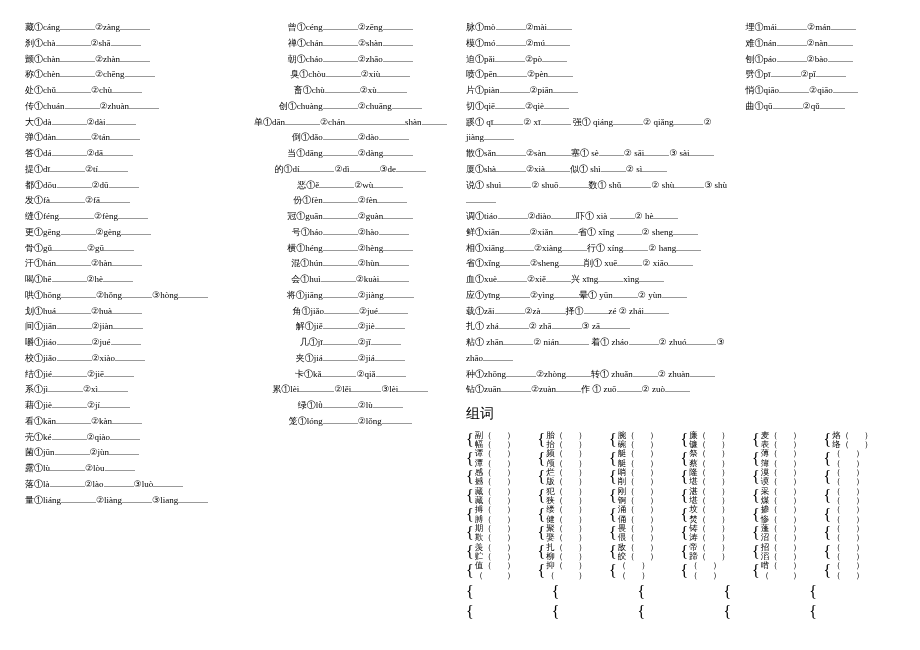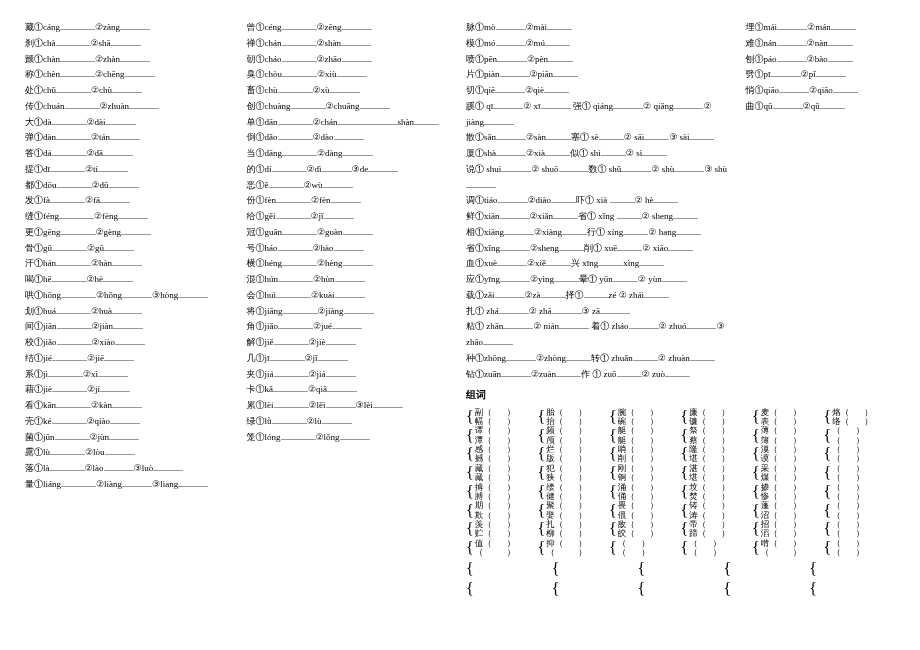--- a/index.html
+++ b/index.html
@@ -23,22 +23,22 @@
     line-height: 1.75;
   }
   .row span {
     border-bottom: 1px solid #999;
     display: inline-block;
   }
   .g25 { min-width: 25px; }
   .g30 { min-width: 30px; }
   .g35 { min-width: 35px; }
   .heading {
-    font-size: 10px;
-    font-weight: bold;
+    font-size: 14px;
+    font-weight: normal;
     margin-top: 4px;
     margin-bottom: 4px;
   }
   .zucirow {
     display: flex;
     justify-content: space-between;
     line-height: 1.7;
   }
   .cell {
     display: flex;
@@ -78,45 +78,45 @@
           <div class="row">都①dōu<span class="g35"></span>②dū<span class="g30"></span></div>
           <div class="row">发①fà<span class="g35"></span>②fā<span class="g30"></span></div>
           <div class="row">缝①féng<span class="g35"></span>②fèng<span class="g30"></span></div>
           <div class="row">更①gēng<span class="g35"></span>②gèng<span class="g30"></span></div>
           <div class="row">骨①gǔ<span class="g35"></span>②gū<span class="g30"></span></div>
           <div class="row">汗①hán<span class="g35"></span>②hàn<span class="g30"></span></div>
           <div class="row">喝①hē<span class="g35"></span>②hè<span class="g30"></span></div>
           <div class="row">哄①hōng<span class="g35"></span>②hǒng<span class="g30"></span>③hòng<span class="g30"></span></div>
           <div class="row">划①huá<span class="g35"></span>②huà<span class="g30"></span></div>
           <div class="row">间①jiān<span class="g35"></span>②jiàn<span class="g30"></span></div>
+          <div class="row">嚼①jiáo<span class="g35"></span>②jué<span class="g30"></span></div>
           <div class="row">校①jiǎo<span class="g35"></span>②xiào<span class="g30"></span></div>
           <div class="row">结①jié<span class="g35"></span>②jiē<span class="g30"></span></div>
           <div class="row">系①jì<span class="g35"></span>②xì<span class="g30"></span></div>
           <div class="row">藉①jiè<span class="g35"></span>②jí<span class="g30"></span></div>
           <div class="row">看①kān<span class="g35"></span>②kàn<span class="g30"></span></div>
           <div class="row">壳①ké<span class="g35"></span>②qiào<span class="g30"></span></div>
           <div class="row">菌①jūn<span class="g35"></span>②jùn<span class="g30"></span></div>
           <div class="row">露①lù<span class="g35"></span>②lòu<span class="g30"></span></div>
           <div class="row">落①là<span class="g35"></span>②lào<span class="g30"></span>③luò<span class="g30"></span></div>
           <div class="row">量①liáng<span class="g35"></span>②liàng<span class="g30"></span>③liang<span class="g30"></span></div>
         </div>
-      <div id="lb" style="flex:1;">
+      <div id="lb" style="flex:1;text-align:center;">
           <div class="row">曾①céng<span class="g35"></span>②zēng<span class="g30"></span></div>
           <div class="row">  禅①chán<span class="g35"></span>②shàn<span class="g30"></span></div>
           <div class="row">朝①cháo<span class="g35"></span>②zhāo<span class="g30"></span></div>
           <div class="row">臭①chòu<span class="g35"></span>②xiù<span class="g30"></span></div>
           <div class="row">畜①chù<span class="g35"></span>②xù<span class="g30"></span></div>
           <div class="row">创①chuàng<span class="g35"></span>②chuāng<span class="g30"></span></div>
           <div class="row">单①dān<span class="g35"></span>②chán<span class="g30"></span><span class="g30"></span>shàn<span class="g25"></span></div>
           <div class="row">倒①dǎo<span class="g35"></span>②dào<span class="g30"></span></div>
           <div class="row">当①dāng<span class="g35"></span>②dàng<span class="g30"></span></div>
           <div class="row">的①dí<span class="g35"></span>②dì<span class="g30"></span>③de<span class="g30"></span></div>
           <div class="row">恶①ě<span class="g35"></span>②wù<span class="g30"></span></div>
           <div class="row">份①fèn<span class="g35"></span>②fèn<span class="g30"></span></div>
-          <div class="row">给①gěi<span class="g35"></span>②jǐ<span class="g30"></span></div>
           <div class="row">冠①guān<span class="g35"></span>②guàn<span class="g30"></span></div>
           <div class="row">号①háo<span class="g35"></span>②hào<span class="g30"></span></div>
           <div class="row">横①héng<span class="g35"></span>②hèng<span class="g30"></span></div>
           <div class="row">混①hún<span class="g35"></span>②hùn<span class="g30"></span></div>
           <div class="row">会①huì<span class="g35"></span>②kuài<span class="g30"></span></div>
           <div class="row">将①jiāng<span class="g35"></span>②jiàng<span class="g30"></span></div>
           <div class="row">角①jiǎo<span class="g35"></span>②jué<span class="g30"></span></div>
           <div class="row">解①jiě<span class="g35"></span>②jiè<span class="g30"></span></div>
           <div class="row">几①jī<span class="g35"></span>②jǐ<span class="g30"></span></div>
           <div class="row">  夹①jiá<span class="g35"></span>②jiá<span class="g30"></span></div>
@@ -126,20 +126,21 @@
           <div class="row">笼①lóng<span class="g35"></span>②lǒng<span class="g30"></span></div>
         </div>
     </div>
   </div>
 
   <div class="col">
     <div style="display:flex; gap:14px;">
       <div id="ra" style="flex:1.6;">
           <div class="row">脉①mò<span class="g30"></span>②mài<span class="g25"></span></div>
           <div class="row">模①mó<span class="g30"></span>②mú<span class="g25"></span></div>
+          <div class="row">迫①pǎi<span class="g30"></span>②pò<span class="g25"></span></div>
           <div class="row">喷①pēn<span class="g30"></span>②pèn<span class="g25"></span></div>
           <div class="row">片①piàn<span class="g30"></span>②piān<span class="g25"></span></div>
           <div class="row">切①qiē<span class="g30"></span>②qiè<span class="g25"></span></div>
           <div class="row">蹊① qī<span class="g30"></span>② xī<span class="g30"></span> 强① qiáng<span class="g30"></span>② qiǎng<span class="g30"></span>② jiàng<span class="g30"></span></div>
           <div class="row">散①sǎn<span class="g30"></span>②sàn<span class="g25"></span>塞① sè<span class="g25"></span>② sāi<span class="g25"></span>③ sài<span class="g25"></span></div>
           <div class="row">厦①shà<span class="g30"></span>②xià<span class="g25"></span>似① shì<span class="g25"></span>② sì<span class="g25"></span></div>
           <div class="row">说① shuì<span class="g30"></span>② shuō<span class="g30"></span>数① shǔ<span class="g30"></span>② shù<span class="g30"></span>③ shù<span class="g30"></span></div>
           <div class="row">调①tiáo<span class="g30"></span>②diào<span class="g25"></span>吓① xià <span class="g25"></span>② hè<span class="g25"></span></div>
           <div class="row">鲜①xiān<span class="g30"></span>②xiǎn<span class="g25"></span>省① xǐng <span class="g25"></span>② sheng<span class="g25"></span></div>
           <div class="row">相①xiāng<span class="g30"></span>②xiàng<span class="g25"></span>行① xíng<span class="g25"></span>② hang<span class="g25"></span></div>

